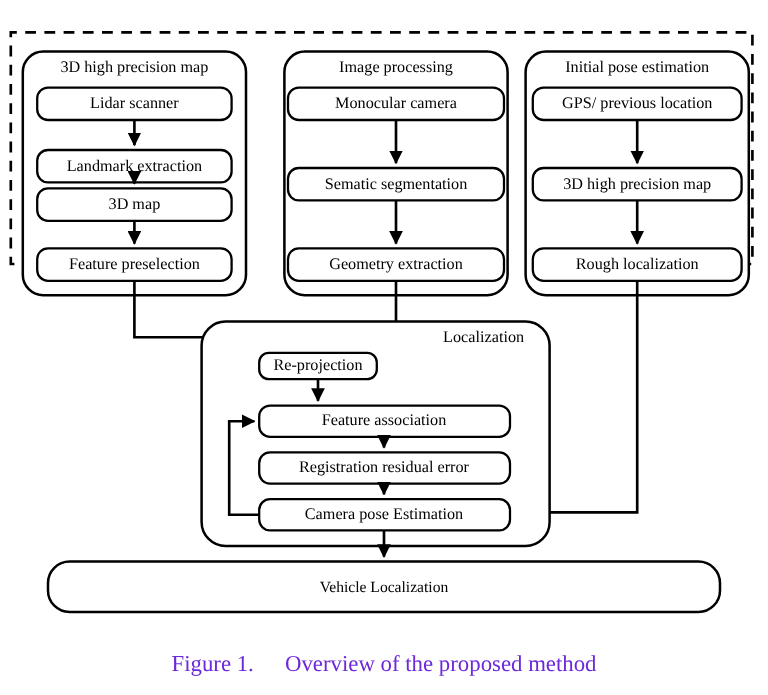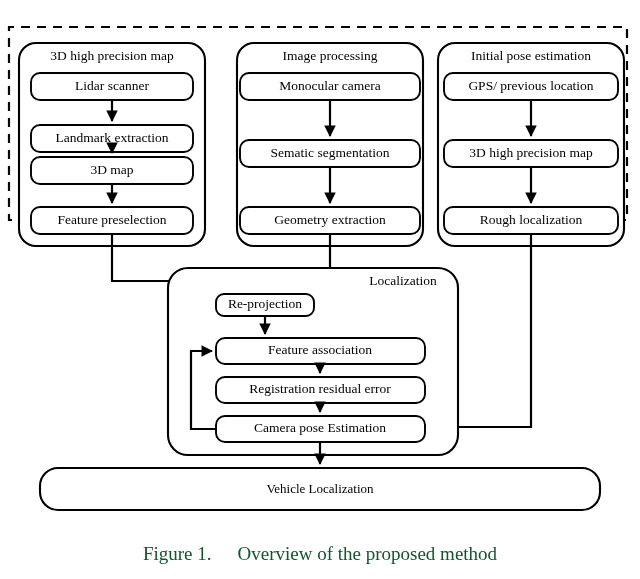--- a/index.html
+++ b/index.html
@@ -77,21 +77,21 @@
     dominant-baseline: middle;
   }
   .caption {
     position: absolute;
     left: 0;
     top: 543px;
     width: 640px;
     text-align: center;
     font-family: "Liberation Serif", "DejaVu Serif", serif;
     font-size: 19px;
-    color: #14532d;
+    color: #6d28d9;
     white-space: pre;
   }
   .caption .cap-gap { display: inline-block; width: 26px; }
   .top-cut {
     position: absolute;
     left: 0;
     top: -9px;
     width: 640px;
     text-align: center;
     font-family: "Liberation Serif", "DejaVu Serif", serif;

